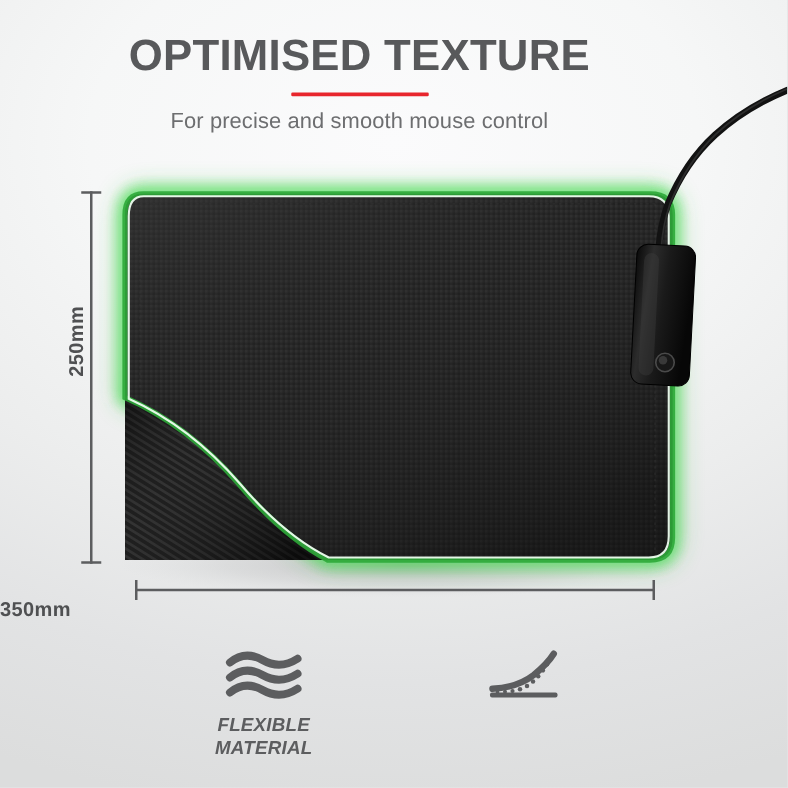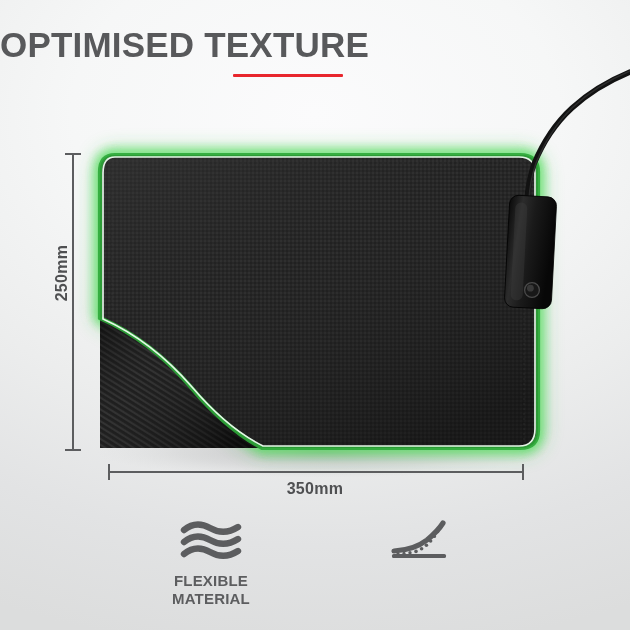--- a/index.html
+++ b/index.html
@@ -22,20 +22,21 @@
       radial-gradient(ellipse 760px 540px at 50% 18%, #fbfbfc 0%, #f6f7f7 32%, #eceded 58%, #e2e3e4 80%, #dcdddd 100%);
     overflow: hidden;
   }
 
   
   .header {
     position: absolute;
     top: 0;
     left: 0;
     width: 575px;
+    text-align: center;
   }
   .title {
     margin: 0;
     padding-top: 26px;
     font-size: 35px;
     font-weight: bold;
     letter-spacing: 0.2px;
     color: #58595b;
     line-height: 1.08;
   }
@@ -102,21 +103,20 @@
     background: #5c5d5f;
   }
   .dim-h .cap.left  { left: 0; }
   .dim-h .cap.right { right: 0; }
 
   .dim-h-label {
     position: absolute;
     left: 0;
     top: 480px;
     width: 630px;
-    text-align: center;
     font-size: 16px;
     font-weight: bold;
     color: #4f5052;
     letter-spacing: 0.3px;
   }
 
   
   .product {
     position: absolute;
     left: 0;
@@ -128,20 +128,21 @@
 
   
   .features {
     position: absolute;
     left: 0;
     top: 518px;
     width: 630px;
     display: flex;
     justify-content: center;
     gap: 68px;
+    font-style: italic;
   }
   .feature {
     width: 140px;
     text-align: center;
   }
   .feature-icon {
     height: 48px;
     display: flex;
     align-items: center;
     justify-content: center;
@@ -157,20 +158,21 @@
   }
 </style>
 </head>
 <body>
 
 <div class="page">
 
   <div class="header">
     <h1 class="title">OPTIMISED TEXTURE</h1>
     <div class="title-rule"></div>
+    <p class="subtitle">For precise and smooth mouse control</p>
   </div>
 
   <svg class="product" width="630" height="630" viewBox="0 0 630 630">
     <defs>
 
       <pattern id="weave" width="4" height="4" patternUnits="userSpaceOnUse">
         <rect width="4" height="4" fill="#262626"></rect>
         <rect width="2" height="2" fill="#303030"></rect>
         <rect x="2" y="2" width="2" height="2" fill="#1f1f1f"></rect>
       </pattern>

